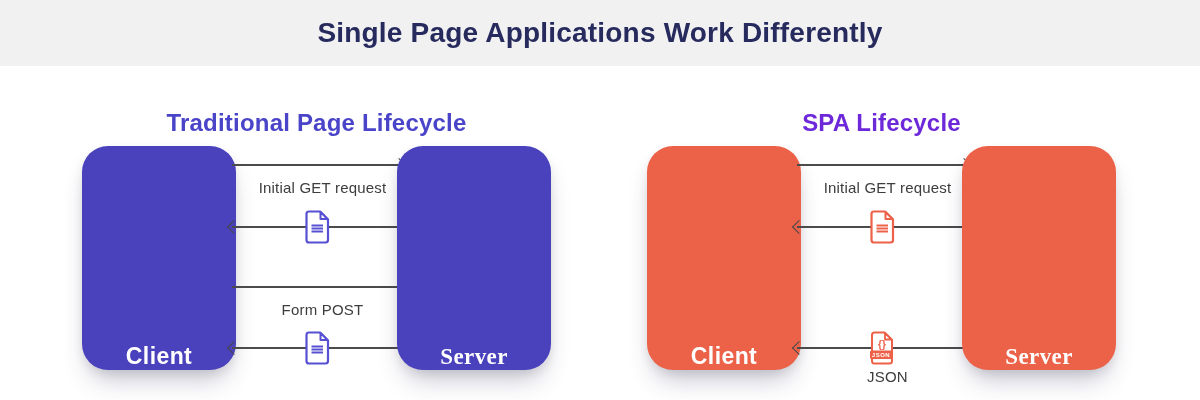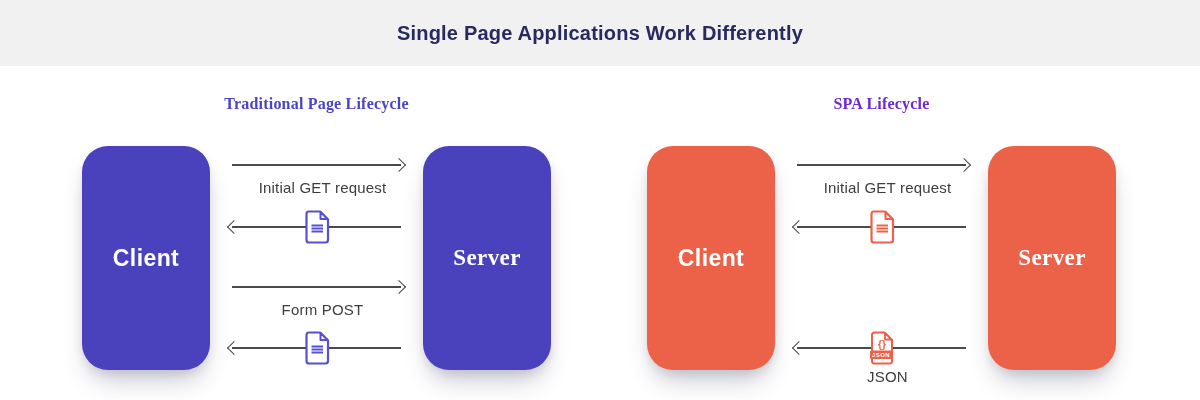--- a/index.html
+++ b/index.html
@@ -6,36 +6,36 @@
   .page {
     position:relative; width:1200px; height:400px; overflow:hidden;
     font-family:"Liberation Sans", sans-serif; background:#ffffff;
   }
   
   .titlebar {
     position:absolute; left:0; top:0; width:1200px; height:66px;
     background:#f1f1f2; display:flex; align-items:center; justify-content:center;
   }
   .titlebar h1 {
-    margin:6px; font-size:20px; font-weight:700; color:#262a5d; letter-spacing:.2px;
+    margin:6px; font-size:28px; font-weight:700; color:#262a5d; letter-spacing:.2px;
   }
   
   .dg-heading {
-    position:absolute; top:95px; width:469px; margin:0; text-align:center;
-    font-size:16px; font-weight:700; letter-spacing:.2px;font-family:Liberation Serif, serif;
+    position:absolute; top:109px; width:469px; margin:0; text-align:center;
+    font-size:24px; font-weight:700; letter-spacing:.2px;
   }
   .dg-heading.trad { left:82px; color:#4a44c9; }
   .dg-heading.spa  { left:647px; color:#6d28d9; }
   
   .diagram { position:absolute; top:146px; height:224px; width:469px; }
   .diagram.d0 { left:82px; }
   .diagram.d1 { left:647px; }
   .node {
-    position:absolute; top:0; width:128px; height:224px; border-radius:26px;
-    display:flex; align-items:center; justify-content:center;
+    position:absolute; top:0; width:154px; height:224px; border-radius:26px;
+    display:flex; align-items:flex-end; justify-content:center;
     color:#ffffff; font-size:23px; font-weight:600; letter-spacing:.4px;
     box-shadow:0 16px 26px -8px rgba(45,45,90,.30), 0 4px 10px rgba(0,0,0,.08);
   }
   .node.client { left:0; }
   .node.server { right:0;font-family:Liberation Serif, serif; }
   .d0 .node { background:#4a41bd; }
   .d1 .node { background:#ec6249; }
   .mid { position:absolute; left:142px; right:142px; top:0; bottom:0; }
   .flow { position:absolute; left:0; right:0; }
   .flow.r1 { top:7px; }

